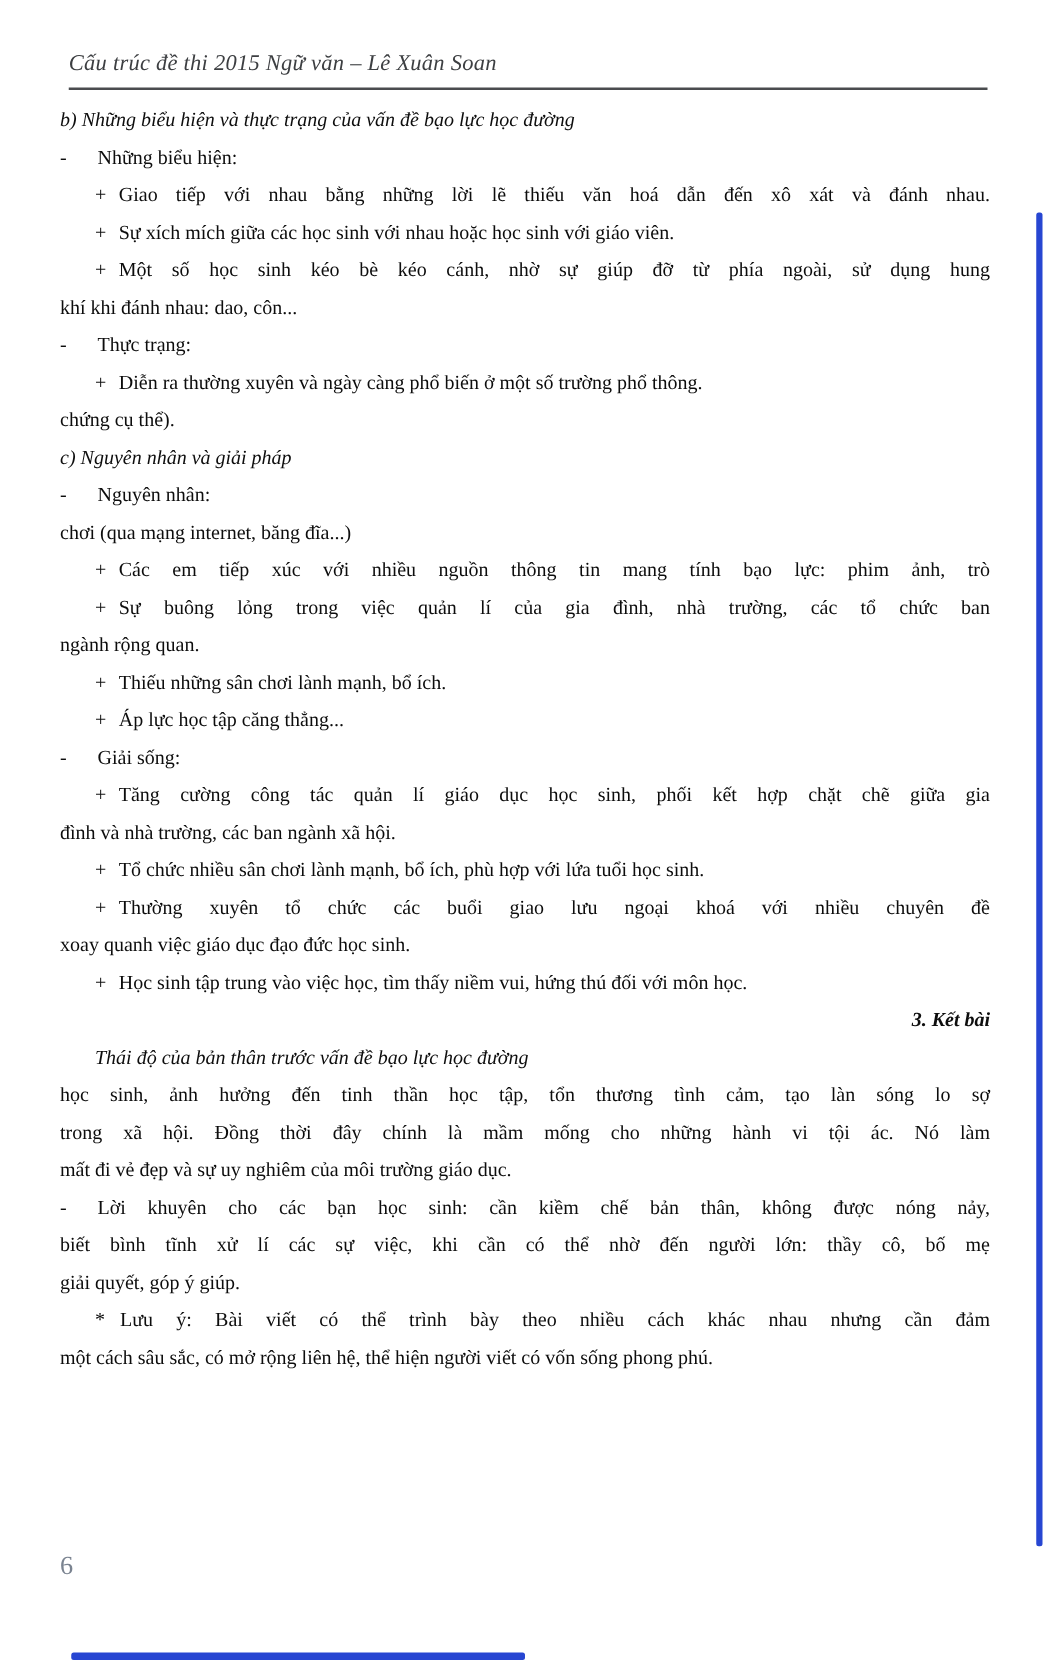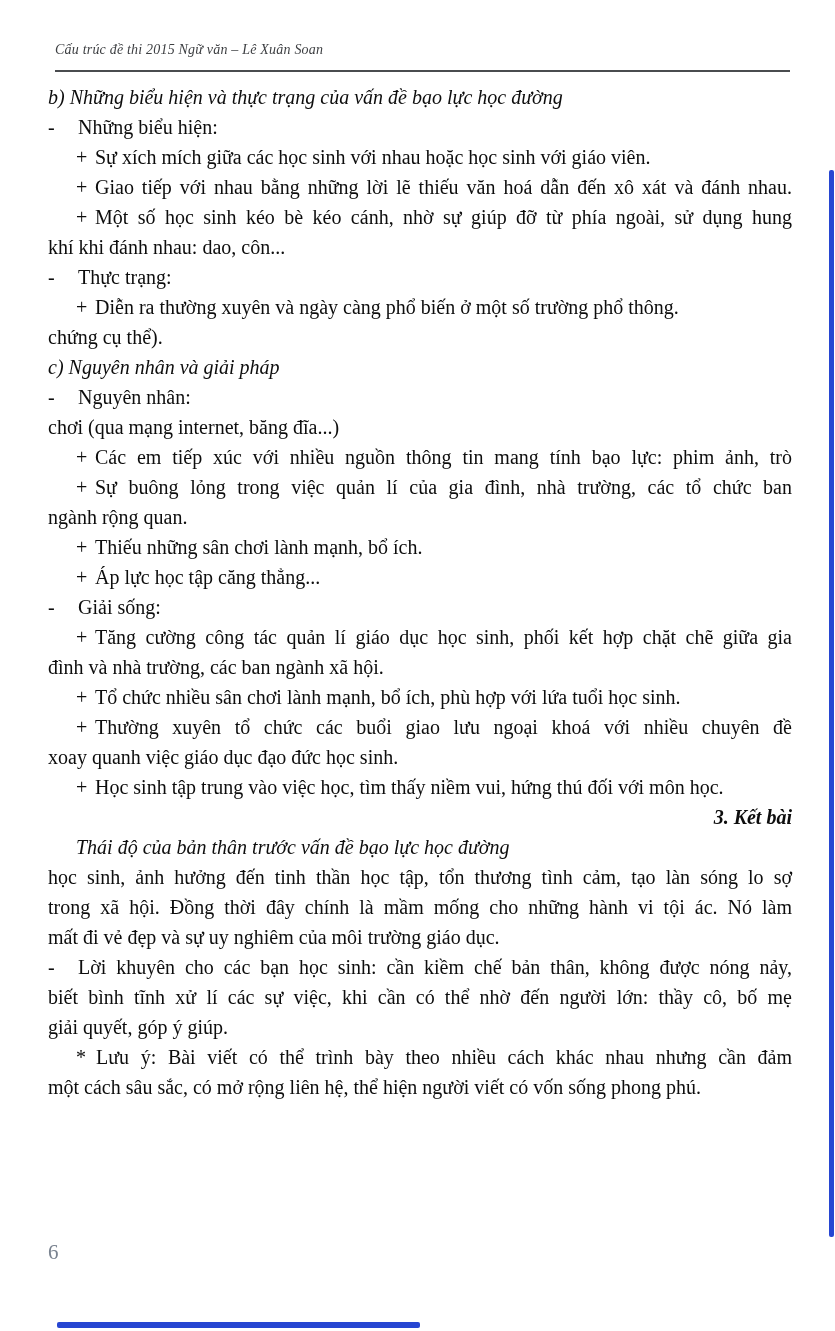--- a/index.html
+++ b/index.html
@@ -9,34 +9,34 @@
     background:#ffffff;
     font-family:"Liberation Serif","DejaVu Serif",serif;
     color:#0d0d0d;
     overflow:hidden;
   }
   .running-header{
     position:absolute;left:55px;top:40px;right:45px;
   }
   .running-header .title{
     font-style:italic;
-    font-size:14px;
+    font-size:18px;
     color:#3d3f42;
     letter-spacing:.2px;
   }
   .header-rule{
     position:absolute;left:55px;top:70px;width:735px;height:0;
     border-top:2px solid #4a4c4f;
   }
   .doc-body{
     position:absolute;left:48px;top:82px;width:744px;
   }
   .ln{
     height:30px;line-height:30px;
-    font-size:20px;
+    font-size:16px;
     white-space:nowrap;
     text-align:left;
   }
   .ln.fill{
     text-align:justify;
     text-align-last:justify;
   }
   .ln.ind{padding-left:28px;}
   .ln.italic{font-style:italic;}
   .ln.bold-italic{font-style:italic;font-weight:bold;text-align:right;}
@@ -65,22 +65,22 @@
 <div class="page">
 
   <div class="running-header">
     <span class="title" style="color: rgb(61, 63, 66);">Cấu trúc đề thi 2015 Ngữ văn – Lê Xuân Soan</span>
   </div>
   <div class="header-rule"></div>
 
   <div class="doc-body">
       <div class="ln italic"><span>b) Những biểu hiện và thực trạng của vấn đề bạo lực học đường</span></div>
       <div class="ln normal"><span class="marker m-dash">-</span><span>Những biểu hiện:</span></div>
+      <div class="ln normal ind fill"><span class="marker m-plus">+</span><span>Giao tiếp với nhau bằng những lời lẽ thiếu văn hoá dẫn đến xô xát và đánh nhau.</span></div>
       <div class="ln normal ind"><span class="marker m-plus">+</span><span>Sự xích mích giữa các học sinh với nhau hoặc học sinh với giáo viên.</span></div>
-      <div class="ln normal ind fill"><span class="marker m-plus">+</span><span>Giao tiếp với nhau bằng những lời lẽ thiếu văn hoá dẫn đến xô xát và đánh nhau.</span></div>
       <div class="ln normal ind fill"><span class="marker m-plus">+</span><span>Một số học sinh kéo bè kéo cánh, nhờ sự giúp đỡ từ phía ngoài, sử dụng hung</span></div>
       <div class="ln normal"><span>khí khi đánh nhau: dao, côn...</span></div>
       <div class="ln normal"><span class="marker m-dash">-</span><span>Thực trạng:</span></div>
       <div class="ln normal ind"><span class="marker m-plus">+</span><span>Diễn ra thường xuyên và ngày càng phổ biến ở một số trường phổ thông.</span></div>
       <div class="ln normal"><span>chứng cụ thể).</span></div>
       <div class="ln italic"><span>c) Nguyên nhân và giải pháp</span></div>
       <div class="ln normal"><span class="marker m-dash">-</span><span>Nguyên nhân:</span></div>
       <div class="ln normal"><span>chơi (qua mạng internet, băng đĩa...)</span></div>
       <div class="ln normal ind fill"><span class="marker m-plus">+</span><span>Các em tiếp xúc với nhiều nguồn thông tin mang tính bạo lực: phim ảnh, trò</span></div>
       <div class="ln normal ind fill"><span class="marker m-plus">+</span><span>Sự buông lỏng trong việc quản lí của gia đình, nhà trường, các tổ chức ban</span></div>

